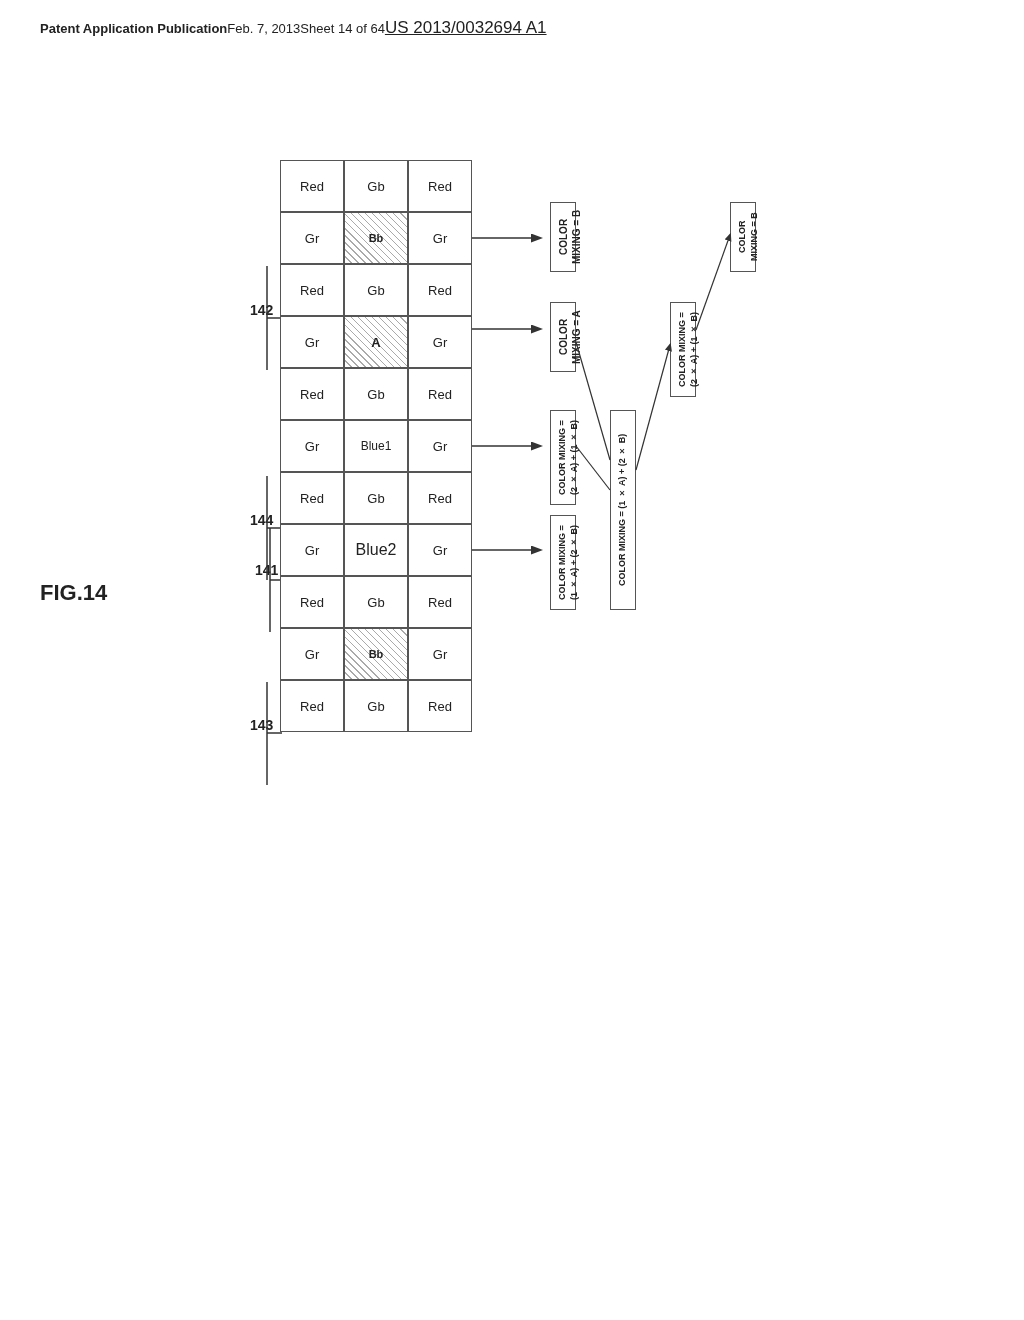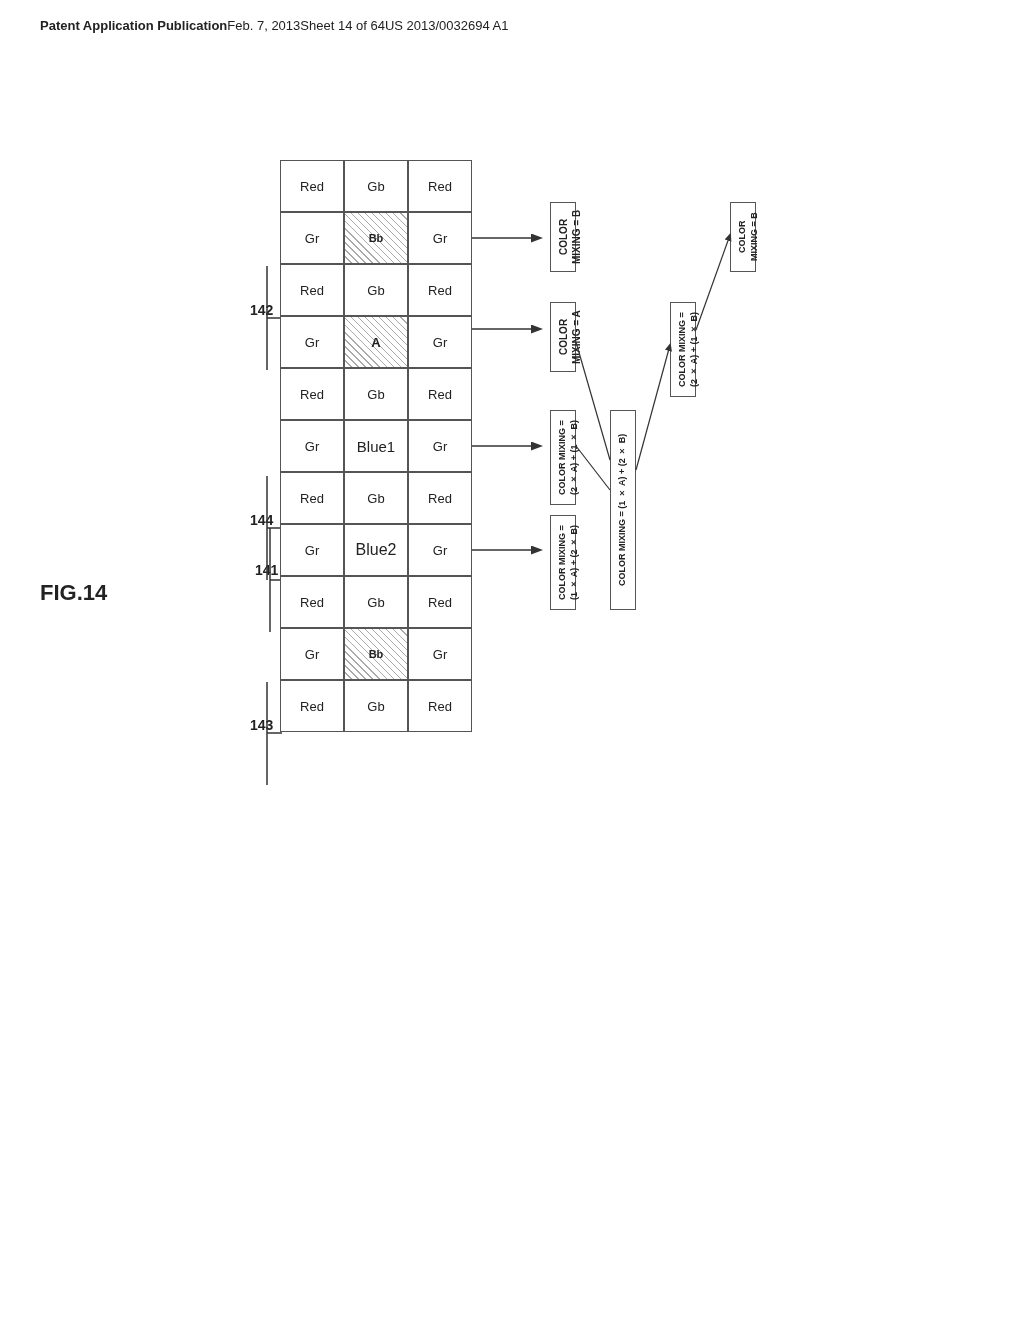--- a/index.html
+++ b/index.html
@@ -15,21 +15,21 @@
     
     .header {
       display: flex;
       align-items: baseline;
       padding: 18px 40px 0 40px;
       font-size: 13px;
       color: #222;
     }
     .header-left { font-weight: bold; }
     .header-center { font-size: 13px; }
-    .header-right { font-size: 13px; }
+    .header-right { font-size: 17px; text-decoration: underline; }
 
     
     .fig-label {
       position: absolute;
       left: 40px;
       top: 580px;
       font-size: 22px;
       font-weight: bold;
       color: #222;
       transform: none;
@@ -156,21 +156,21 @@
     </div>
 
     <div class="grid-row">
       <div class="cell">Red</div>
       <div class="cell">Gb</div>
       <div class="cell">Red</div>
     </div>
 
     <div class="grid-row">
       <div class="cell">Gr</div>
-      <div class="cell" style="font-size:15px;">Blue1</div>
+      <div class="cell" style="font-size:12px;">Blue1</div>
       <div class="cell">Gr</div>
     </div>
 
     <div class="grid-row">
       <div class="cell">Red</div>
       <div class="cell">Gb</div>
       <div class="cell">Red</div>
     </div>
 
     <div class="grid-row">

